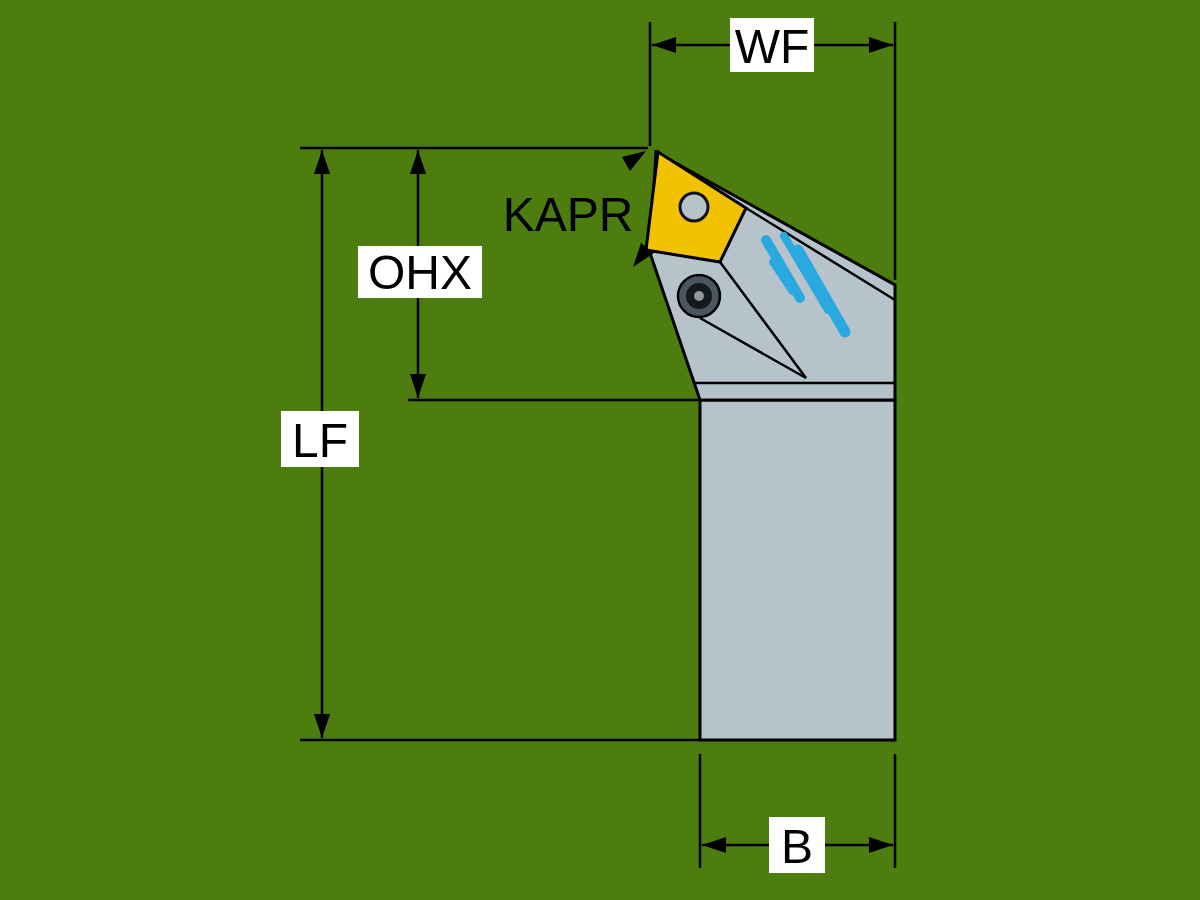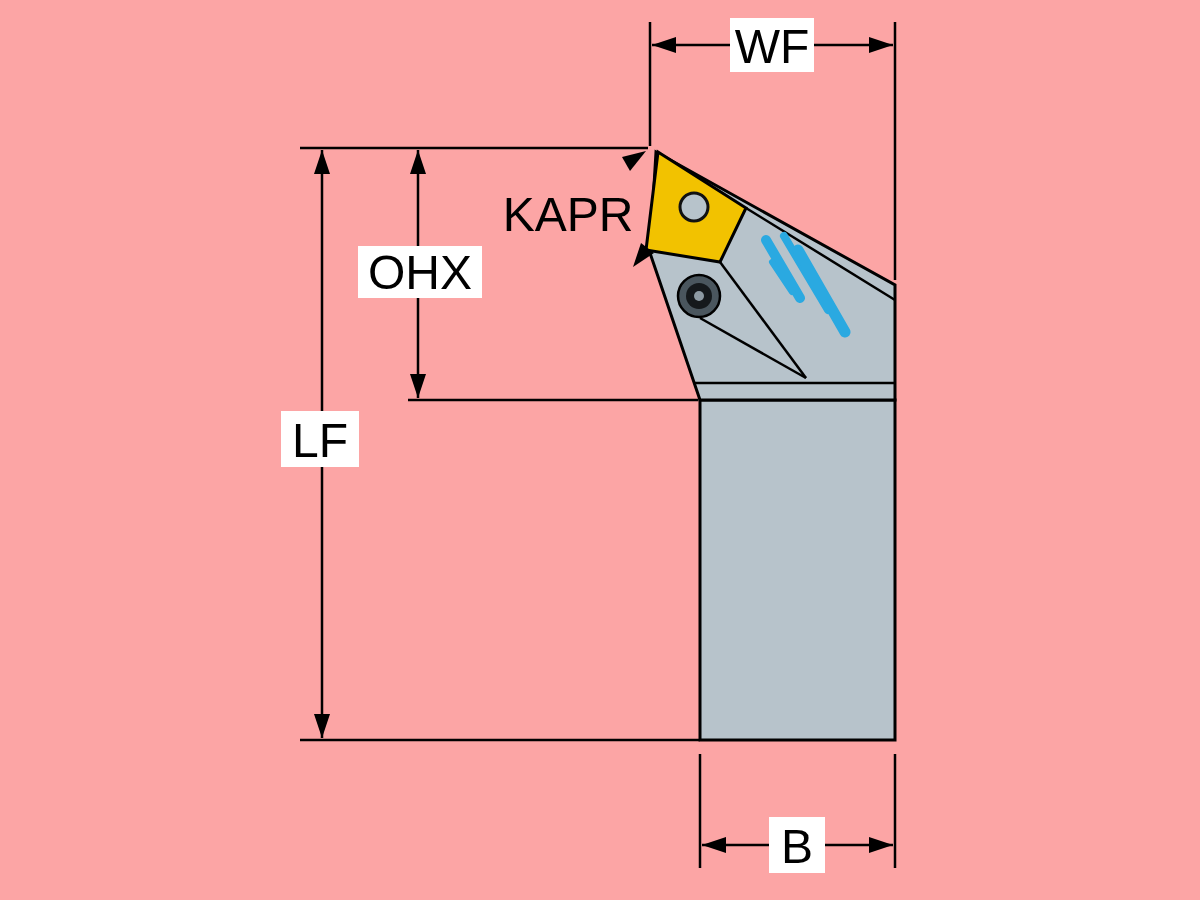--- a/index.html
+++ b/index.html
@@ -5,21 +5,21 @@
   html, body {
     margin: 0;
     padding: 0;
     background: #ffffff;
     font-family: "Liberation Sans", sans-serif;
   }
   .stage {
     position: relative;
     width: 1200px;
     height: 900px;
-    background: #fca5a5;
+    background: #4d7c0f;
     overflow: hidden;
   }
   svg text {
     font-family: "Liberation Sans", sans-serif;
     font-size: 48px;
     fill: #000000;
   }
 </style>
 </head>
 <body>

